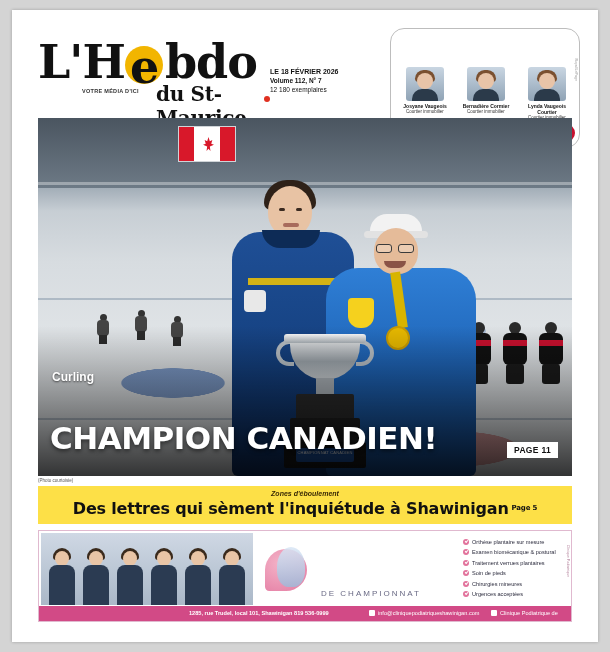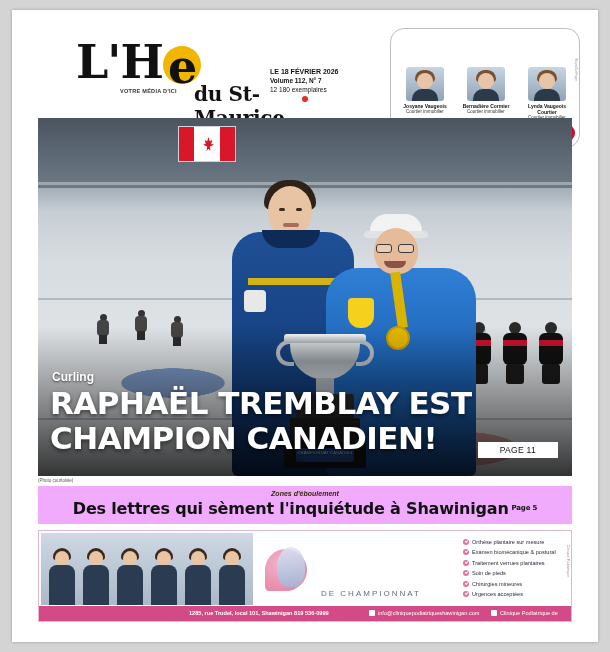--- a/index.html
+++ b/index.html
@@ -27,21 +27,21 @@
   
   .masthead {
     position: absolute;
     left: 0; top: 0;
     width: 586px; height: 104px;
     background: #ffffff;
   }
   .logo-block {
     position: absolute;
     left: 26px; top: 26px;
-    width: 230px; height: 74px; margin-left: 38px;
+    width: 230px; height: 74px;
   }
   .logo-text {
     position: absolute;
     left: 0; top: 0;
     font-family: "DejaVu Serif", serif;
     font-weight: bold;
     font-size: 46px;
     letter-spacing: -1px;
     color: #111111;
     line-height: 52px;
@@ -410,37 +410,37 @@
     color: #ffffff;
     letter-spacing: -0.5px;
     text-shadow: 0 2px 4px rgba(0,0,0,0.55);
   }
   .page-badge {
     position: absolute;
     right: 14px; bottom: 18px;
     background: #ffffff;
     color: #111;
     font-size: 8.5px;
-    font-weight: normal;
-    padding: 3px 22px;
+    font-weight: bold;
+    padding: 3px 7px;
     letter-spacing: 0.3px;
   }
   .photo-credit {
     position: absolute;
     left: 26px; top: 468px;
     font-size: 4.5px;
     color: #555;
   }
 
   
   .banner {
     position: absolute;
     left: 26px; top: 474px;
     width: 534px; height: 40px;
-    background: #f0abfc;
+    background: #fde047;
     border-top: 2px solid #ffffff;
   }
   .banner-kicker {
     position: absolute;
     left: 0; top: 4px;
     width: 534px;
     text-align: center;
     font-size: 7px;
     font-weight: bold;
     font-style: italic;
@@ -591,21 +591,21 @@
 </style>
 </head>
 <body>
 
 <div class="page">
   <div class="paper">
 
     <div class="masthead">
       <div class="logo-block">
         <div class="logo-text">
-          <span>L'H</span><span class="logo-e-wrap"><span class="logo-e-circle"></span><span class="logo-e-letter">e</span></span>
+          <span>L'H</span><span class="logo-e-wrap"><span class="logo-e-circle"></span><span class="logo-e-letter">e</span></span><span>bdo</span>
         </div>
         <div class="logo-sub-left">VOTRE MÉDIA D'ICI</div>
         <div class="logo-sub-right">du St-Maurice</div>
         <div class="logo-dot"></div>
       </div>
 
       <div class="issue-info">
         <div class="date">LE 18 FÉVRIER 2026</div>
         <div class="vol">Volume 112, N° 7</div>
         <div class="exe">12 180 exemplaires</div>
@@ -738,21 +738,20 @@
         <span class="tr-base2"></span>
         <span class="tr-base3"></span>
         <span class="tr-plate">
             <span class="tr-plate-txt">CHAMPIONNAT CANADIEN</span>
           </span>
       </div>
 
       <div class="gradient-bottom"></div>
       <div class="kicker">Curling</div>
       <div class="headline">
-        <div>RAPHAËL TREMBLAY EST</div>
         <div>CHAMPION CANADIEN!</div>
       </div>
       <div class="page-badge">PAGE 11</div>
     </div>
 
     <div class="photo-credit">(Photo courtoisie)</div>
 
     <div class="banner">
       <div class="banner-kicker">Zones d'éboulement</div>
       <div class="banner-title">

